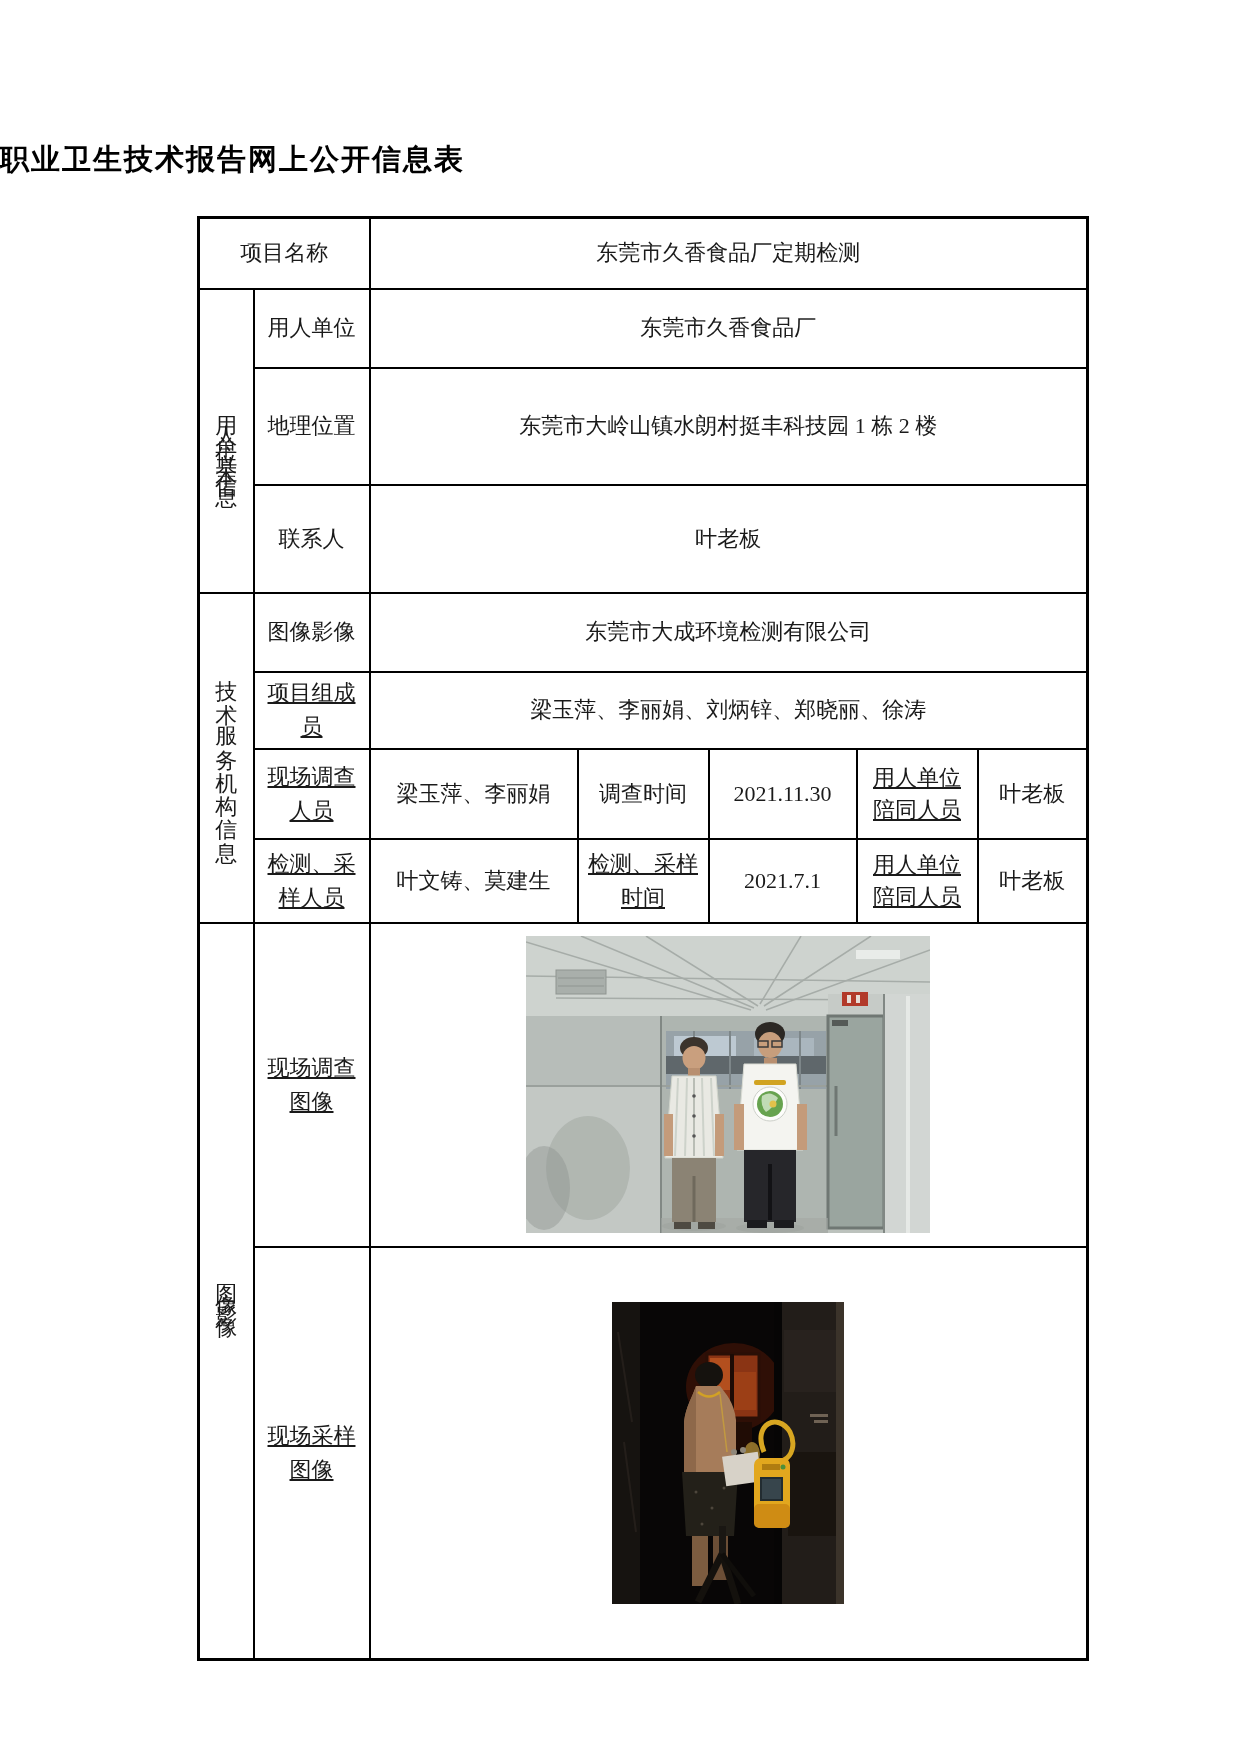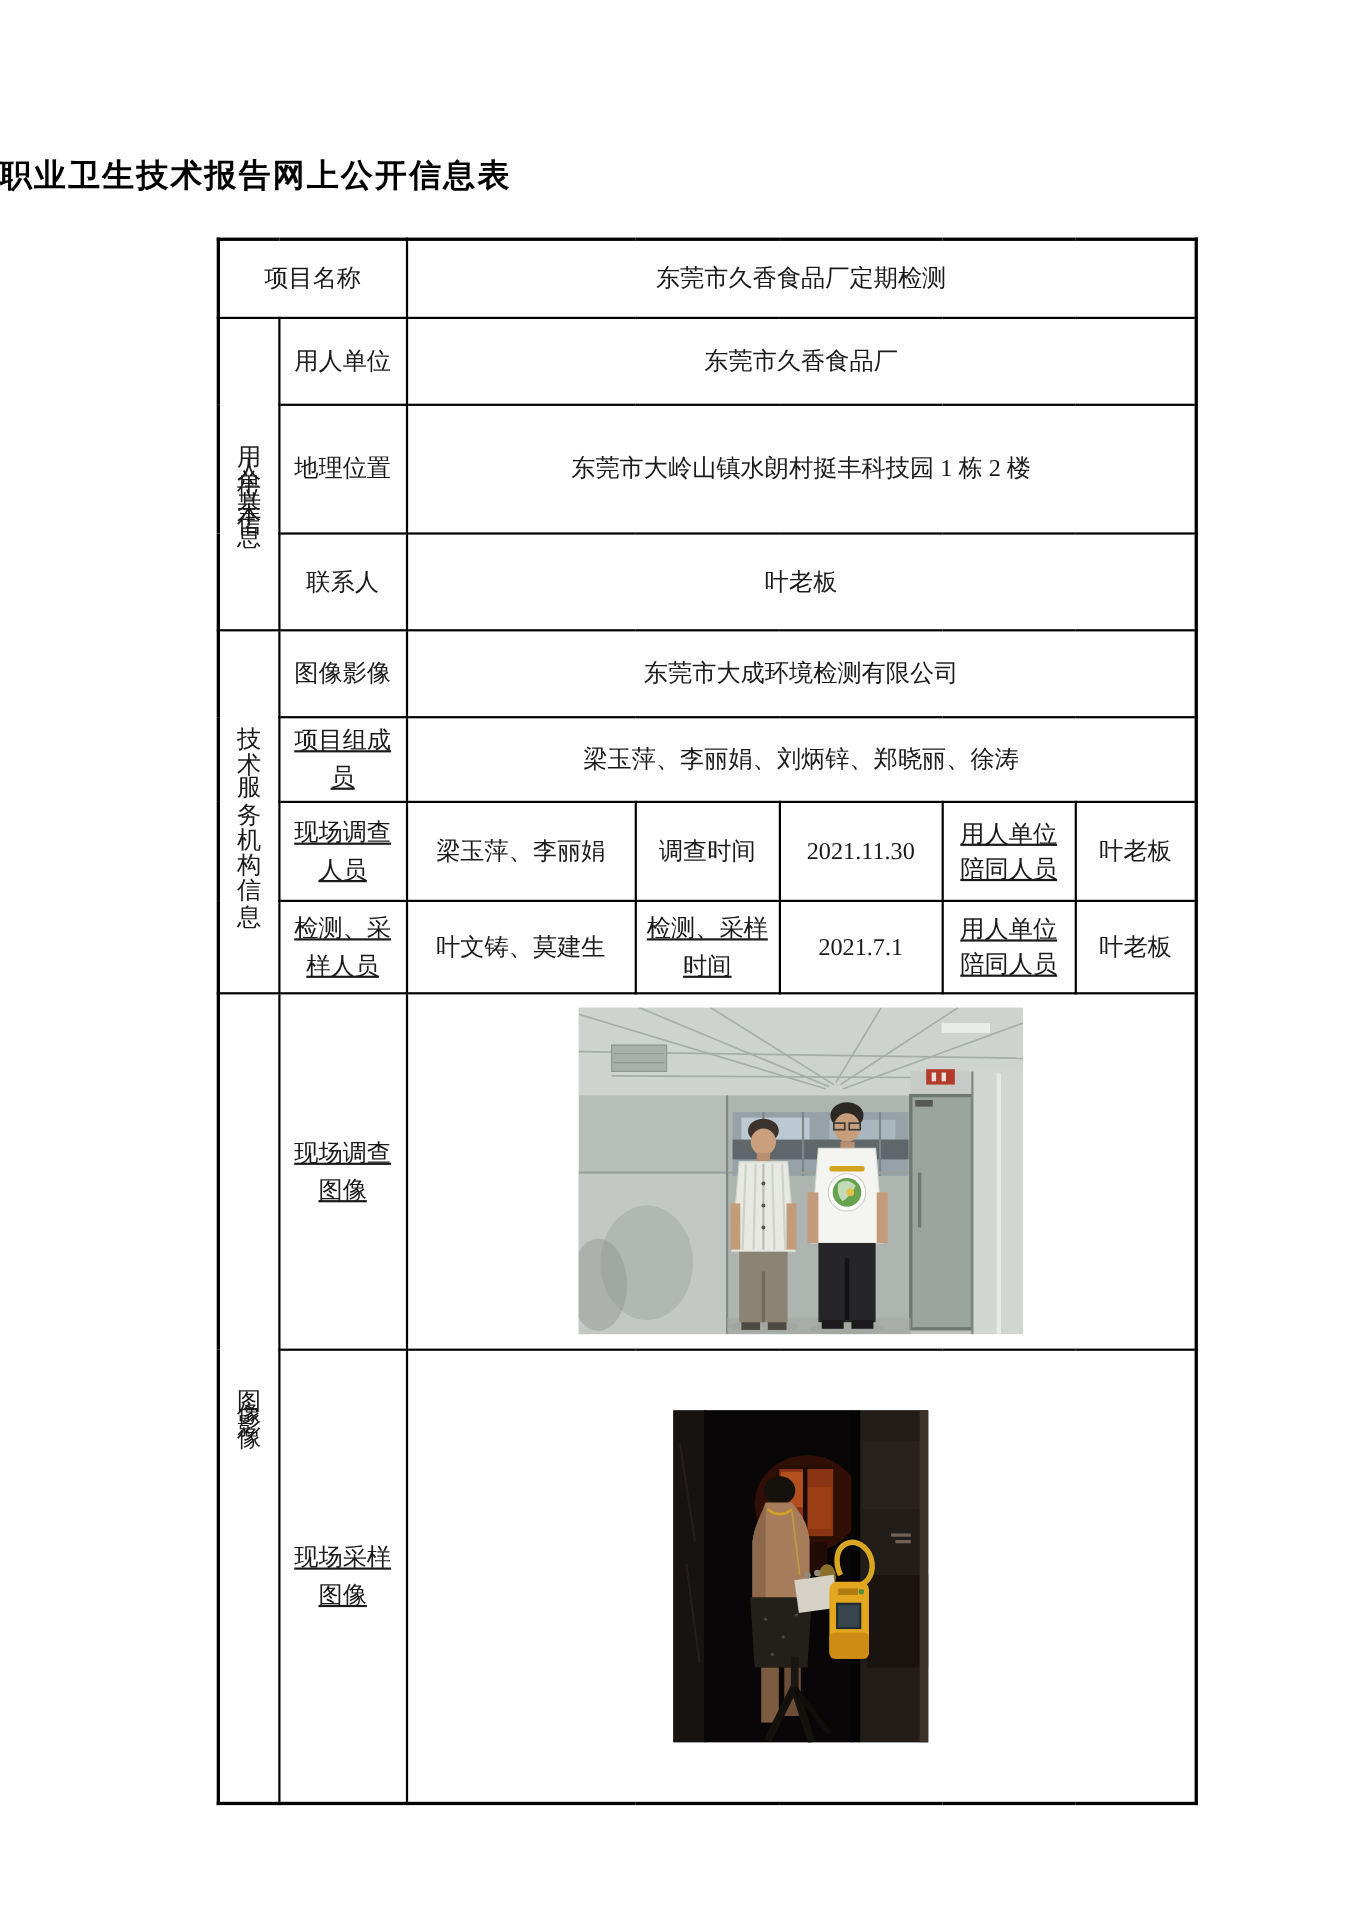--- a/index.html
+++ b/index.html
@@ -85,21 +85,21 @@
 
       <tr style="height:117px">
         <td>
           <span>地理位置</span>
         </td>
         <td colspan="5">
           <span>东莞市大岭山镇水朗村挺丰科技园 1 栋 2 楼</span>
         </td>
       </tr>
 
-      <tr style="height:88px">
+      <tr style="height:108px">
         <td>
           <span>联系人</span>
         </td>
         <td colspan="5">
           <span>叶老板</span>
         </td>
       </tr>
 
       <tr style="height:79px">
         <td rowspan="4">

